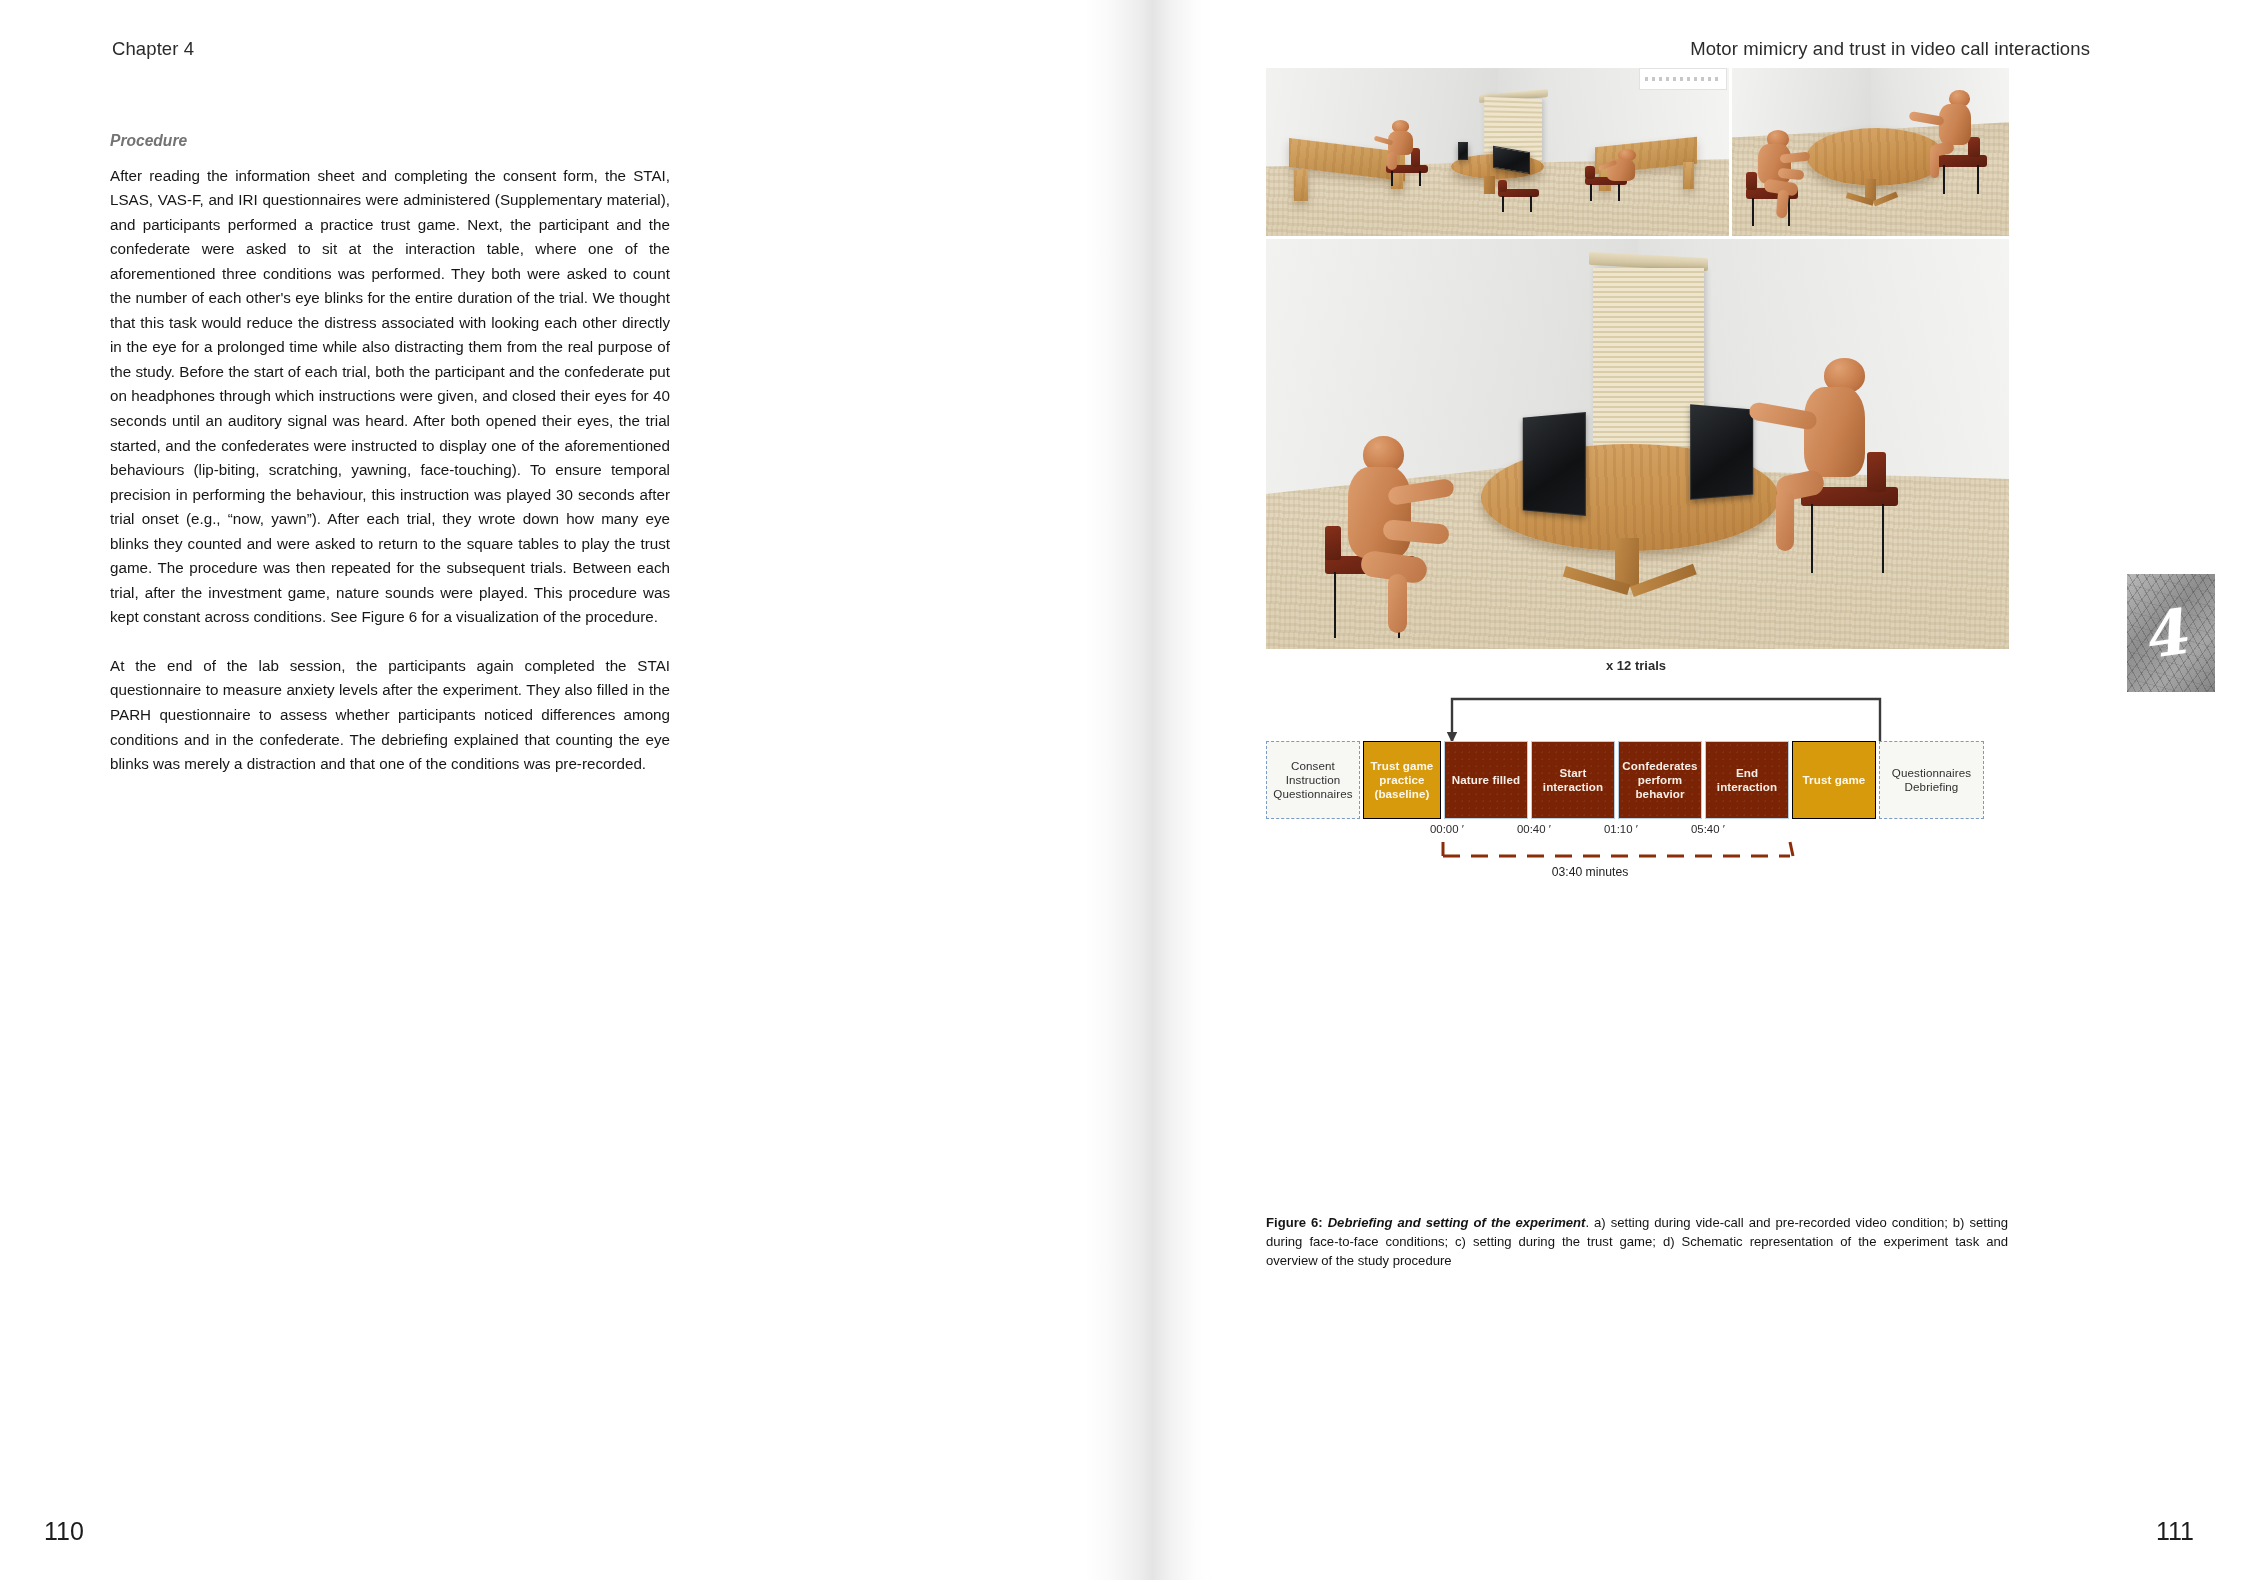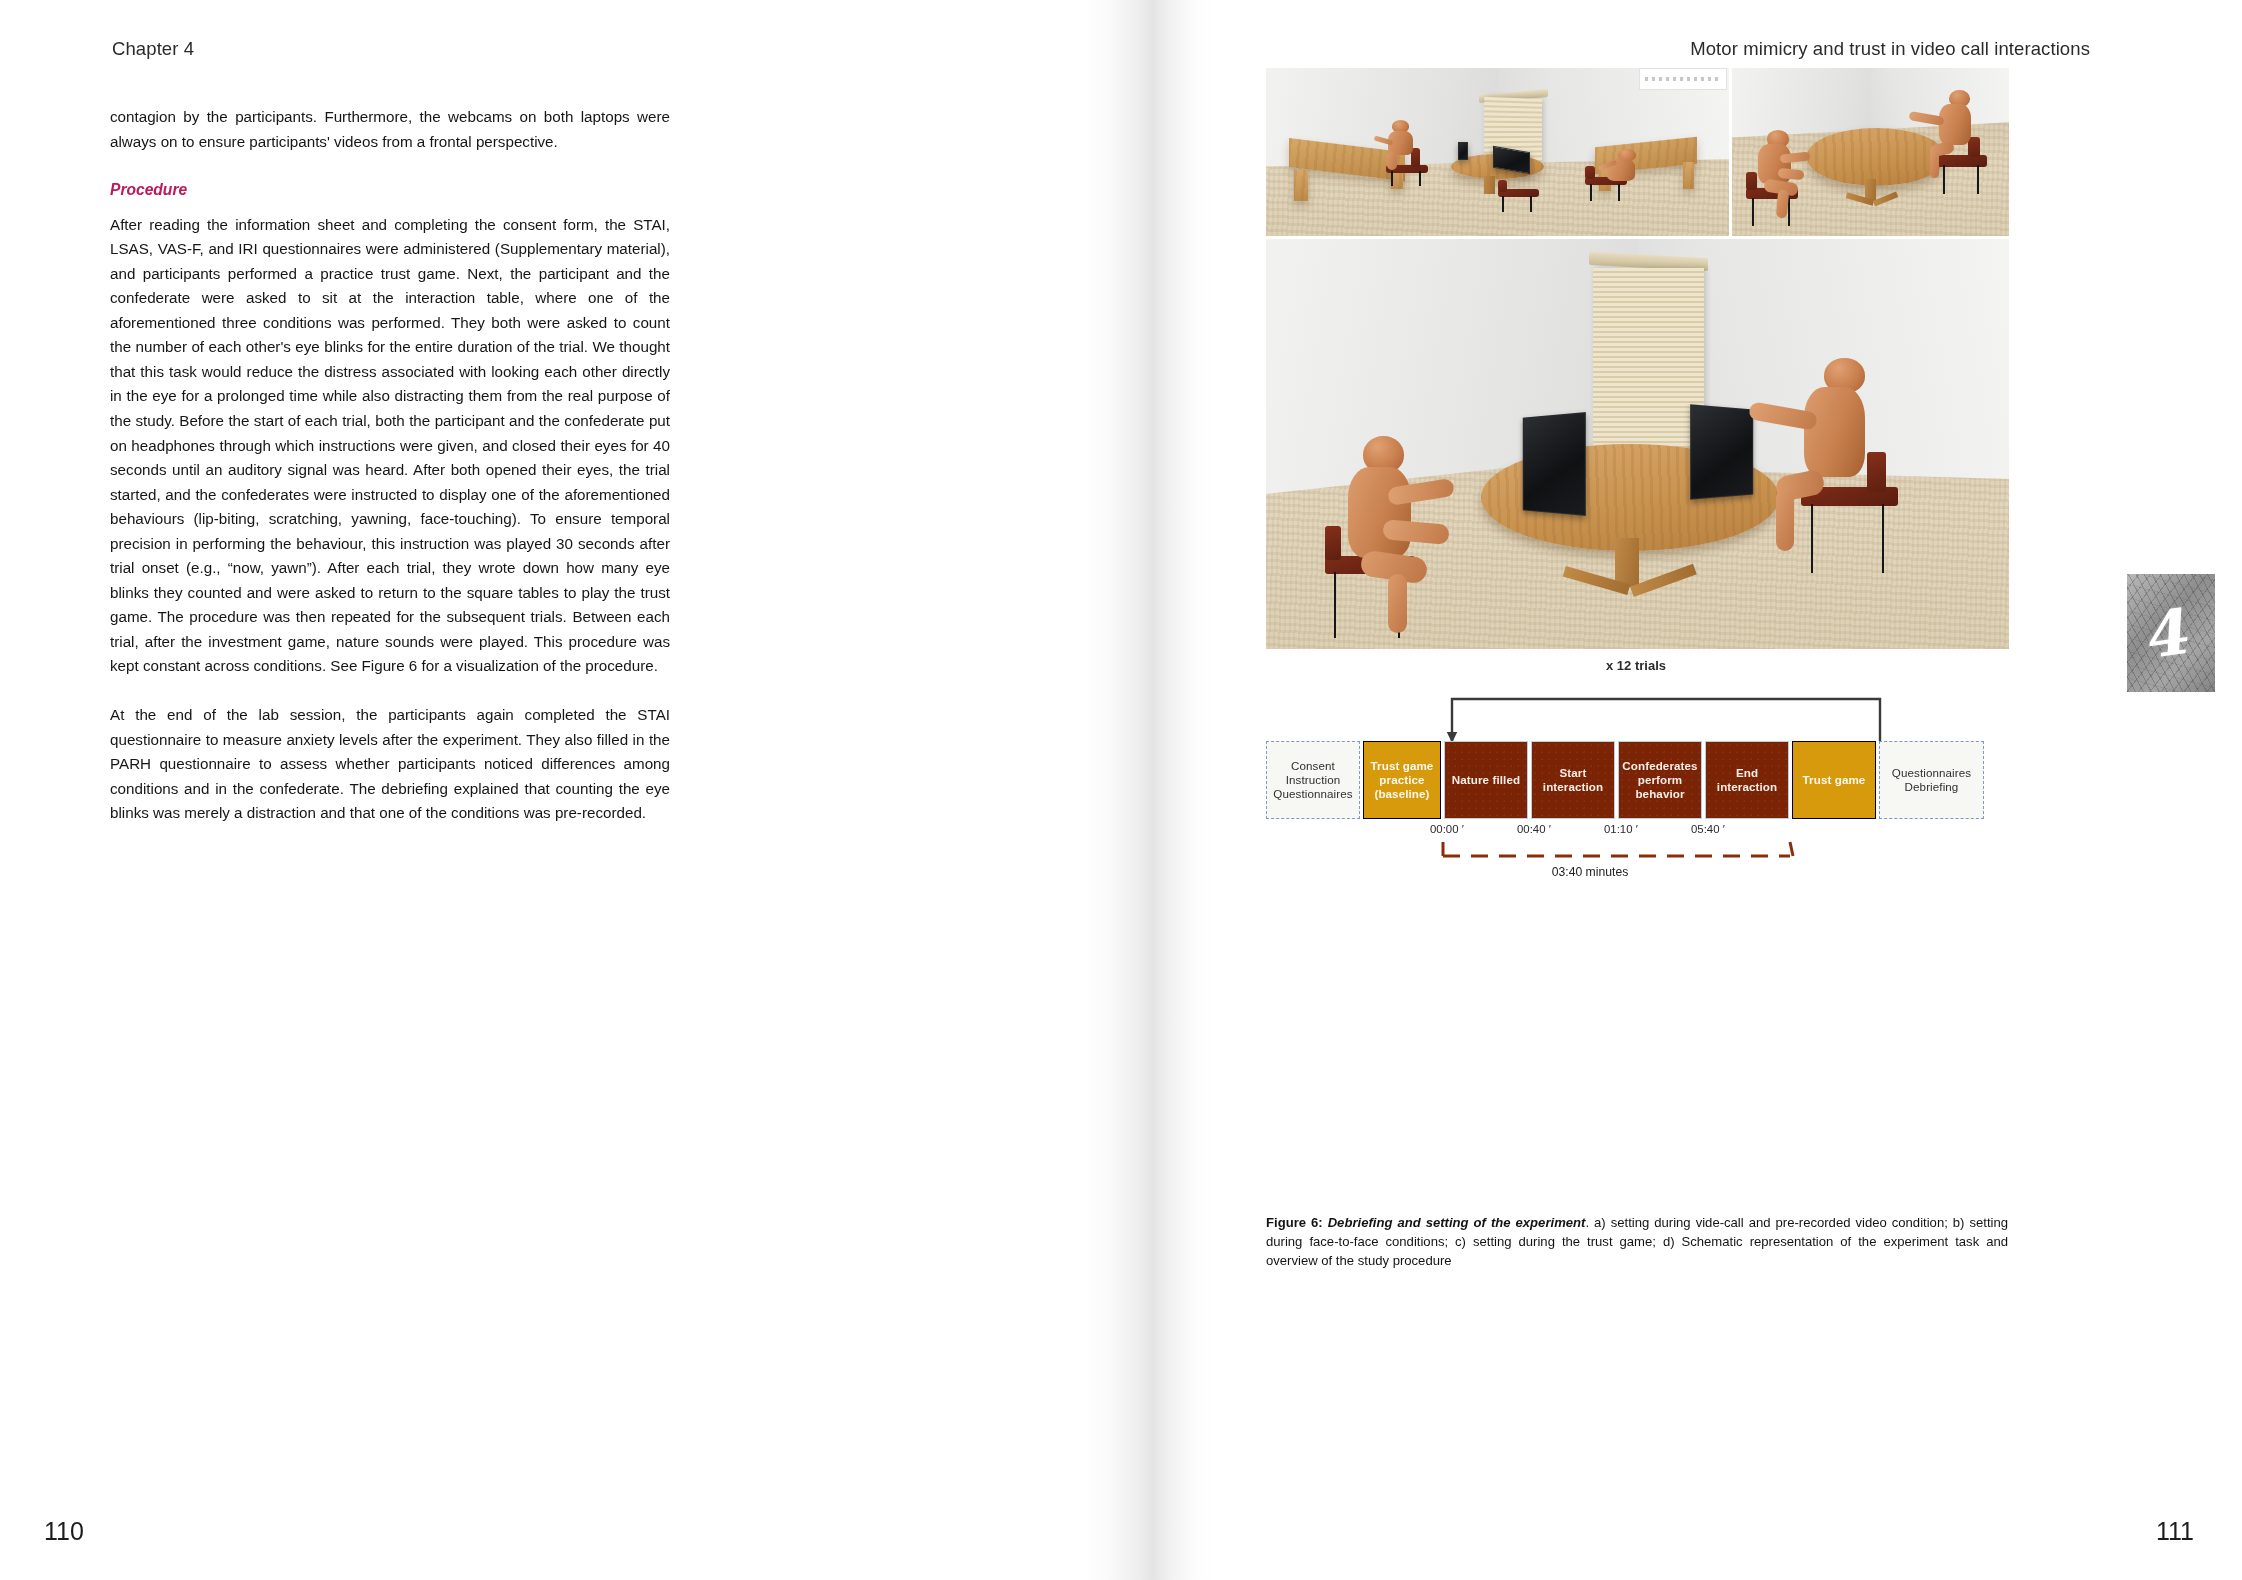--- a/index.html
+++ b/index.html
@@ -43,21 +43,21 @@
   .textcol {
     position: absolute; left: 110px; top: 105px; width: 560px;
     font-size: 15.2px; line-height: 24.55px; color: #161616;
     text-align: justify;
   }
   .textcol p { text-align: justify; text-justify: inter-word; margin: 0; }
   .p-gap { height: 24px; }
   .p-gap-sm { height: 10px; }
   .sec-head {
     font-weight: bold; font-style: italic; font-size: 15.6px;
-    color: #be185d; margin: 0;
+    color: #737373; margin: 0;
   }
 
   
   .figwrap { position: absolute; left: 76px; top: 68px; width: 740px; }
 
   .photo-grid {
     width: 740px;
     display: grid;
     grid-template-columns: 463px 277px;
     grid-template-rows: 168px 410px;
@@ -188,21 +188,20 @@
 </head>
 <body>
 
 <div class="spread">
 
   <div class="page page-left">
 
     <div class="running-head rh-left">Chapter 4</div>
 
     <div class="textcol">
-      <p>contagion by the participants. Furthermore, the webcams on both laptops were always on to ensure participants' videos from a frontal perspective.</p>
       <div class="p-gap"></div>
       <p class="sec-head">Procedure</p>
       <div class="p-gap-sm"></div>
       <p>After reading the information sheet and completing the consent form, the STAI, LSAS, VAS-F, and IRI questionnaires were administered (Supplementary material), and participants performed a practice trust game. Next, the participant and the confederate were asked to sit at the interaction table, where one of the aforementioned three conditions was performed. They both were asked to count the number of each other's eye blinks for the entire duration of the trial. We thought that this task would reduce the distress associated with looking each other directly in the eye for a prolonged time while also distracting them from the real purpose of the study.  Before the start of each trial, both the participant and the confederate put on headphones through which instructions were given, and closed their eyes for 40 seconds until an auditory signal was heard. After both opened their eyes, the trial started, and the confederates were instructed to display one of the aforementioned behaviours (lip-biting, scratching, yawning, face-touching). To ensure temporal precision in performing the behaviour, this instruction was played  30 seconds after trial onset (e.g., “now, yawn”). After each trial, they wrote down how many eye blinks they counted and were asked to return to the square tables to play the trust game. The procedure was then repeated for the subsequent trials. Between each trial, after the investment game, nature sounds were played. This procedure was kept constant across conditions. See Figure 6 for a visualization of the procedure.</p>
       <div class="p-gap"></div>
       <p>At the end of the lab session, the participants again completed the STAI questionnaire to measure anxiety levels after the experiment. They also filled in the PARH questionnaire to assess whether participants noticed differences among conditions and in the confederate. The debriefing explained that counting the eye blinks was merely a distraction and that one of the conditions was pre-recorded.</p>
     </div>
 
     <div class="folio folio-left">110</div>
   </div>

